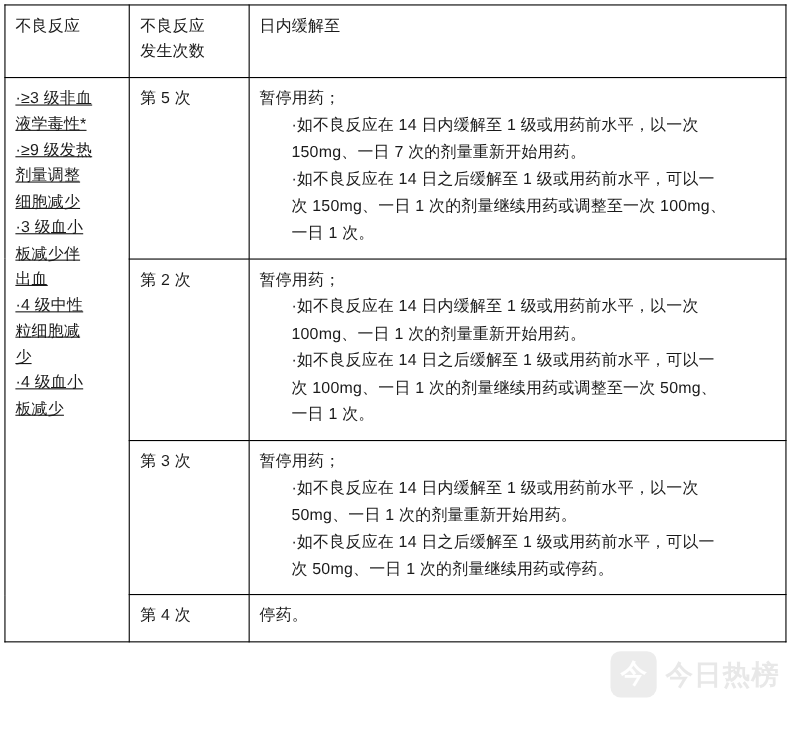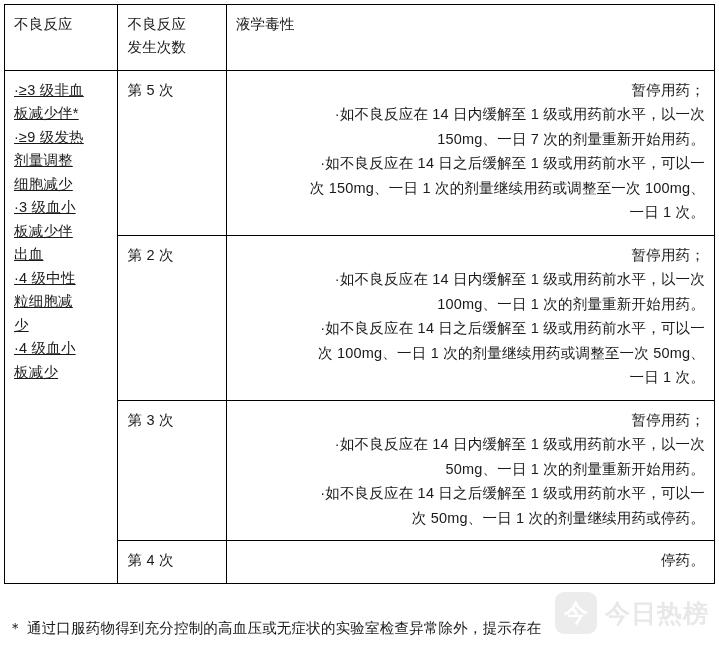--- a/index.html
+++ b/index.html
@@ -58,24 +58,24 @@
   .count-cell {
     padding-top: 10px;
     white-space: nowrap;
   }
   .adjust-cell p {
     margin: 0 0 0 0;
     text-indent: 0;
   }
   .adjust-cell p + p {
     margin-top: 1px;
+    margin-left: 29px;
   }
   .adjust-cell {
     padding-top: 10px;
-    text-align: right;
   }
   .footnote {
     position: absolute;
     left: 8px;
     right: 6px;
     top: 612px;
     font-size: 14.5px;
     line-height: 1.68;
     letter-spacing: 0.2px;
   }
@@ -127,28 +127,28 @@
     <tbody>
       <tr>
         <td class="header-cell">
           <span class="hdr-line">不良反应</span>
         </td>
         <td class="header-cell">
           <span class="hdr-line">不良反应</span>
           <span class="hdr-line">发生次数</span>
         </td>
         <td class="header-cell">
-          <span class="hdr-line">液学毒性</span>
+          <span class="hdr-line">日内缓解至</span>
         </td>
       </tr>
 
       <tr>
         <td class="ae-cell" rowspan="4">
           <p>·≥3 级非血</p>
-          <p>板减少伴*</p>
+          <p>液学毒性*</p>
           <p>·≥9 级发热</p>
           <p>剂量调整</p>
           <p>细胞减少</p>
           <p>·3 级血小</p>
           <p>板减少伴</p>
           <p>出血</p>
           <p>·4 级中性</p>
           <p>粒细胞减</p>
           <p>少</p>
           <p>·4 级血小</p>
@@ -191,21 +191,20 @@
       <tr>
         <td class="count-cell">第 4 次</td>
         <td class="adjust-cell">
           <p>停药。</p>
         </td>
       </tr>
     </tbody>
   </table>
 
   <div class="footnote">
-    <p>＊ 通过口服药物得到充分控制的高血压或无症状的实验室检查异常除外，提示存在</p>
   </div>
 
   <div class="watermark">
     <div class="wm-badge">今</div>
     <div class="wm-text">今日热榜</div>
   </div>
 
 </div>
 
 </body></html>

